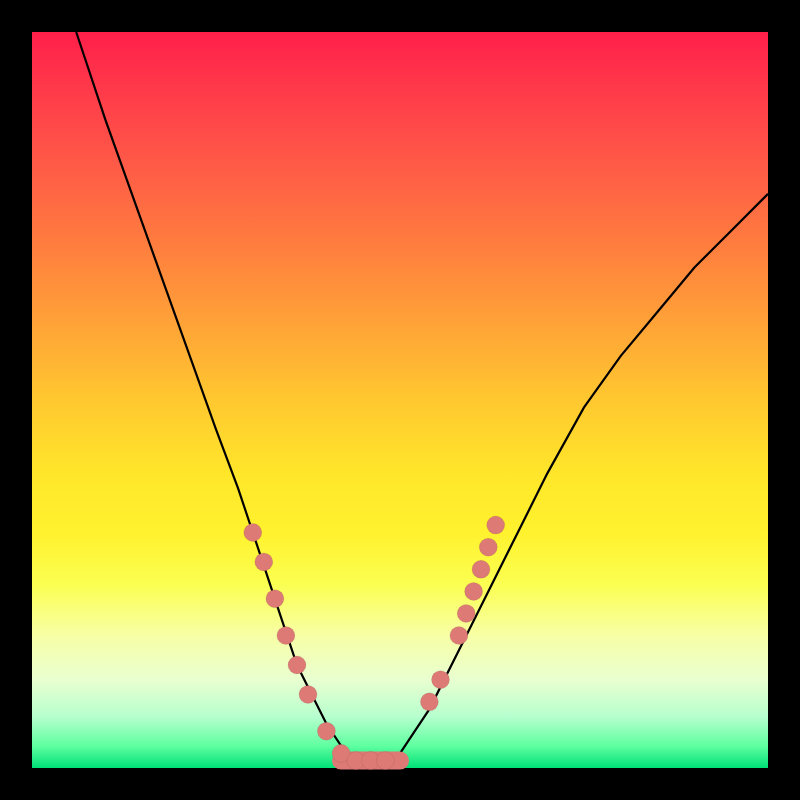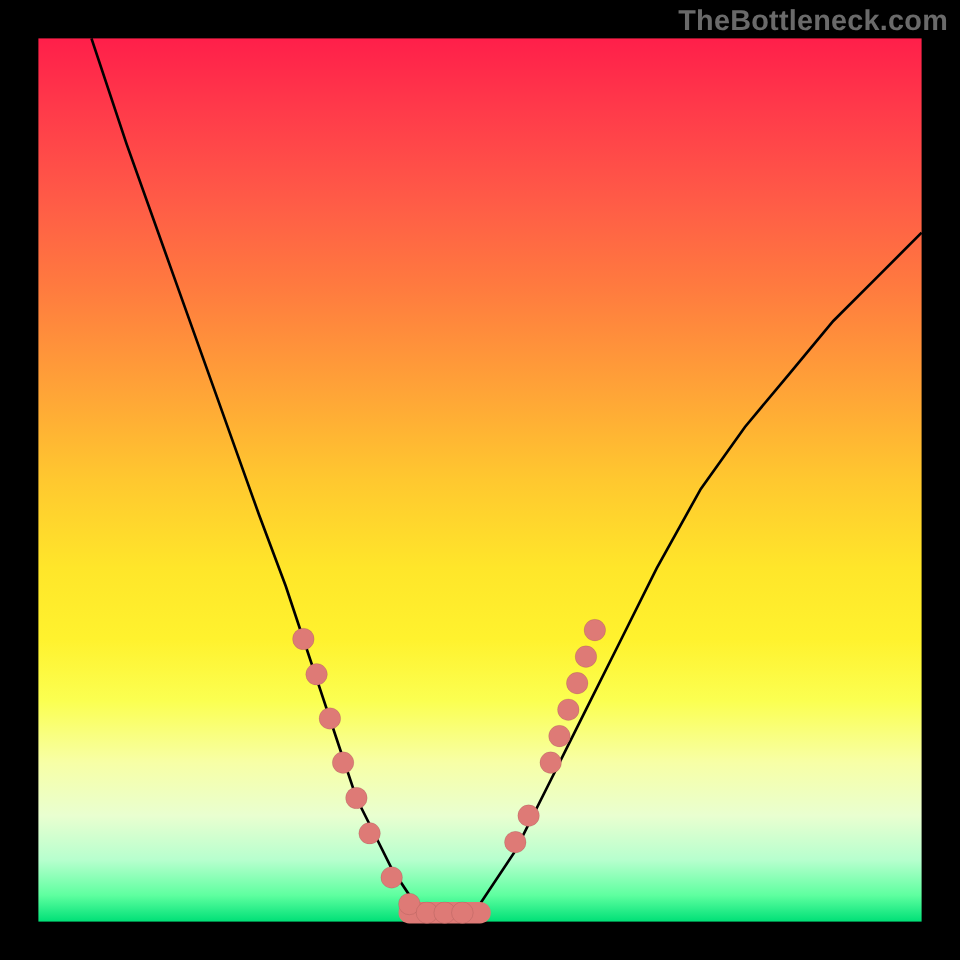--- a/index.html
+++ b/index.html
@@ -65,21 +65,20 @@
     fill: none;
     stroke: #de7a76;
     stroke-width: 18;
     stroke-linecap: round;
   }
 </style>
 </head>
 <body>
 
 <div class="frame">
-  <div class="watermark">TheBottleneck.com</div>
   <div class="plot">
     <svg viewBox="0 0 736 736" preserveAspectRatio="none">
       <path id="curve-path" class="curve" d="M44.2 0.0 L73.6 88.3 L110.4 191.4 L147.2 294.4 L184.0 397.4 L206.1 456.3 L220.8 500.5 L235.5 544.6 L250.2 588.8 L265.0 633.0 L279.7 662.4 L294.4 691.8 L309.1 713.9 L323.8 728.6 L338.6 728.6 L353.3 728.6 L368.0 721.3 L397.4 677.1 L426.9 618.2 L456.3 559.4 L485.8 500.5 L515.2 441.6 L552.0 375.4 L588.8 323.8 L625.6 279.7 L662.4 235.5 L699.2 198.7 L736.0 161.9"></path>
       <path id="plateau-path" class="plateau" d="M309.1 728.6 L368.0 728.6"></path>
       <g id="dots">
           <circle cx="220.8" cy="500.5" r="9" class="dot"></circle>
           <circle cx="231.8" cy="529.9" r="9" class="dot"></circle>
           <circle cx="242.9" cy="566.7" r="9" class="dot"></circle>
           <circle cx="253.9" cy="603.5" r="9" class="dot"></circle>
           <circle cx="265.0" cy="633.0" r="9" class="dot"></circle>

